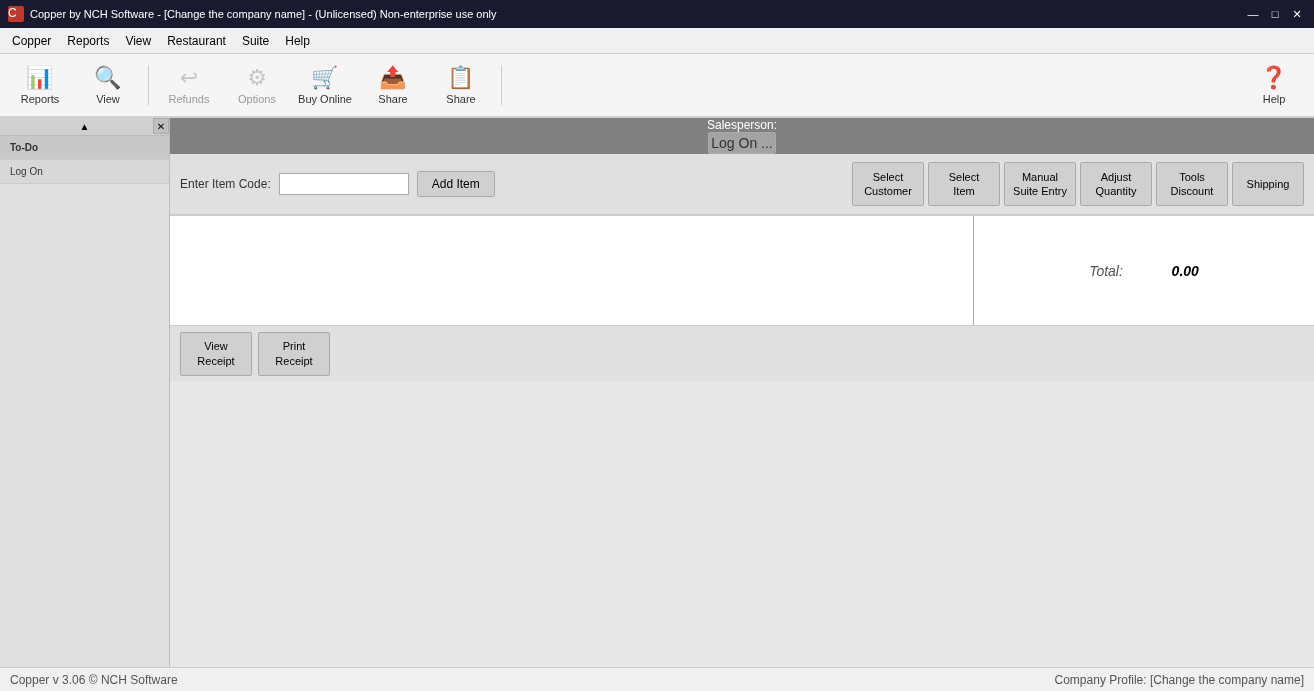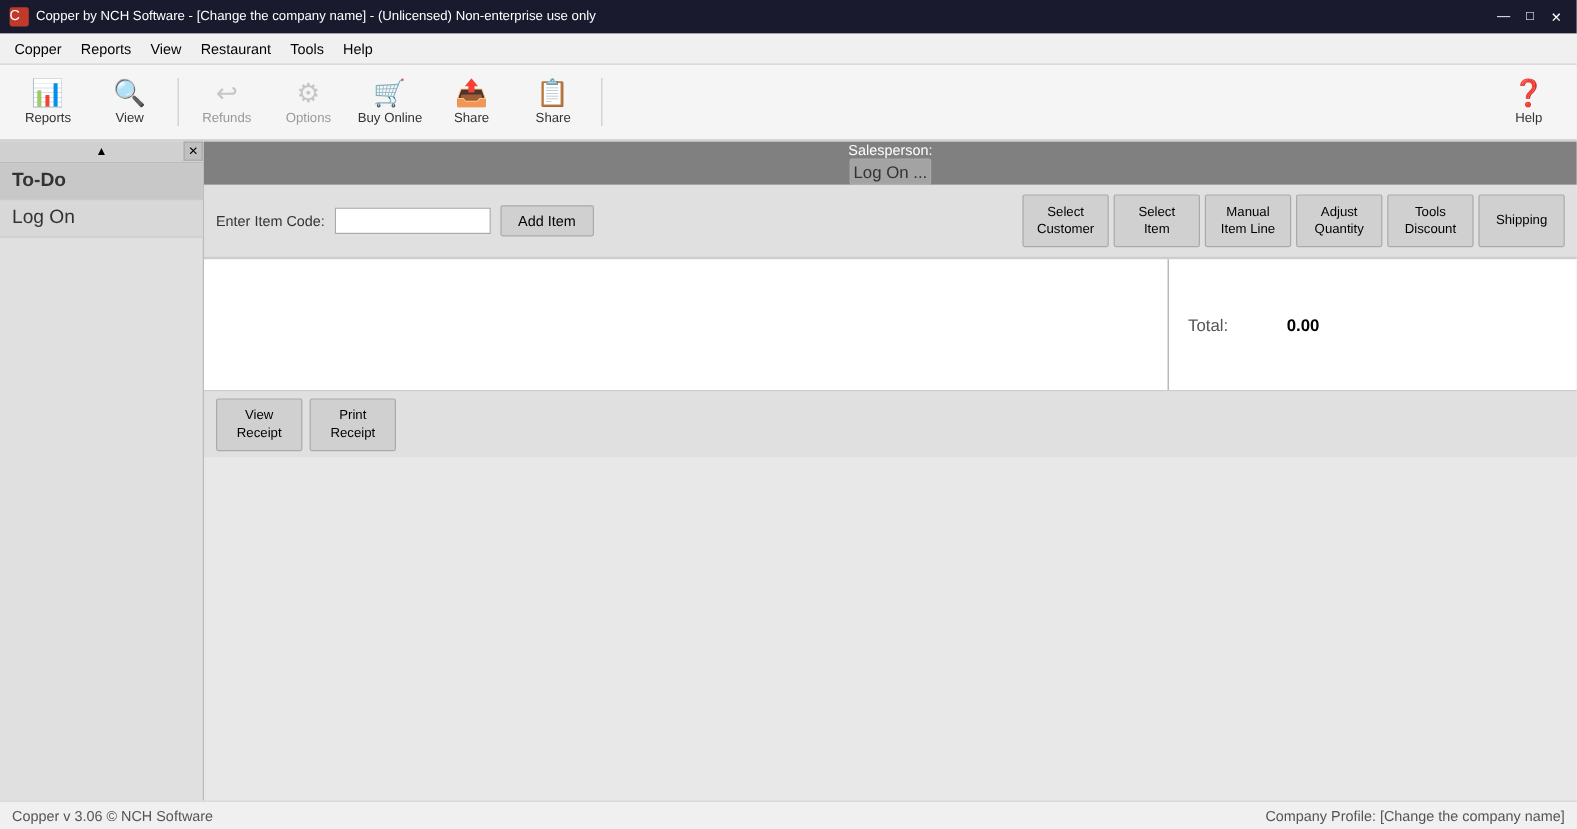--- a/index.html
+++ b/index.html
@@ -93,21 +93,21 @@
       border-bottom: 1px solid #bbb;
       display: flex;
       align-items: center;
       justify-content: center;
       cursor: pointer;
       font-size: 10px;
     }
     .sidebar-item {
       padding: 6px 10px;
       cursor: pointer;
-      font-size: 16px;
+      font-size: 10px;
       color: #333;
       background: #d8d8d8;
       border-bottom: 1px solid #ccc;
     }
     .sidebar-item.active { background: #c8c8c8; font-weight: bold; }
 
     
     #content {
       flex: 1;
       display: flex;
@@ -235,21 +235,22 @@
       padding: 4px;
       font-size: 12px;
       color: #999;
     }
     #totals-area {
       width: 340px;
       padding: 8px 16px;
       display: flex;
       flex-direction: column;
       justify-content: center;
-      align-items: flex-start;
+      align-items: center;
+      font-style: italic;
     }
     .total-line {
       display: flex;
       justify-content: flex-end;
       align-items: center;
       gap: 16px;
       font-size: 14px;
     }
     .total-label { color: #555; }
     .total-value { font-weight: bold; min-width: 60px; text-align: right; }
@@ -321,21 +322,21 @@
     <span class="win-btn">□</span>
     <span class="win-btn">✕</span>
   </div>
 </div>
 
 <div id="menu-bar">
   <span class="menu-item">Copper</span>
   <span class="menu-item">Reports</span>
   <span class="menu-item">View</span>
   <span class="menu-item">Restaurant</span>
-  <span class="menu-item">Tools</span>
+  <span class="menu-item">Suite</span>
   <span class="menu-item">Help</span>
 </div>
 
 <div id="toolbar">
   <button class="toolbar-btn">
     <span class="icon">📊</span>
     <span>Reports</span>
   </button>
   <button class="toolbar-btn">
     <span class="icon">🔍</span>
@@ -389,21 +390,21 @@
       <button id="log-on-btn">Log On ...</button>
     </div>
 
     <div id="item-entry">
       <label>Enter Item Code:</label>
       <input type="text" id="item-code-input" style="">
       <button id="add-item-btn">Add Item</button>
       <div id="action-buttons">
         <button class="action-btn">Select Customer</button>
         <button class="action-btn">Select Item</button>
-        <button class="action-btn">Manual Item Line</button>
+        <button class="action-btn">Manual Suite Entry</button>
         <button class="action-btn">Adjust Quantity</button>
         <button class="action-btn">Tools Discount</button>
         <button class="action-btn">Shipping</button>
       </div>
     </div>
 
 
     <div id="bottom-area">
       <div id="notes-area"></div>
       <div id="totals-area">

